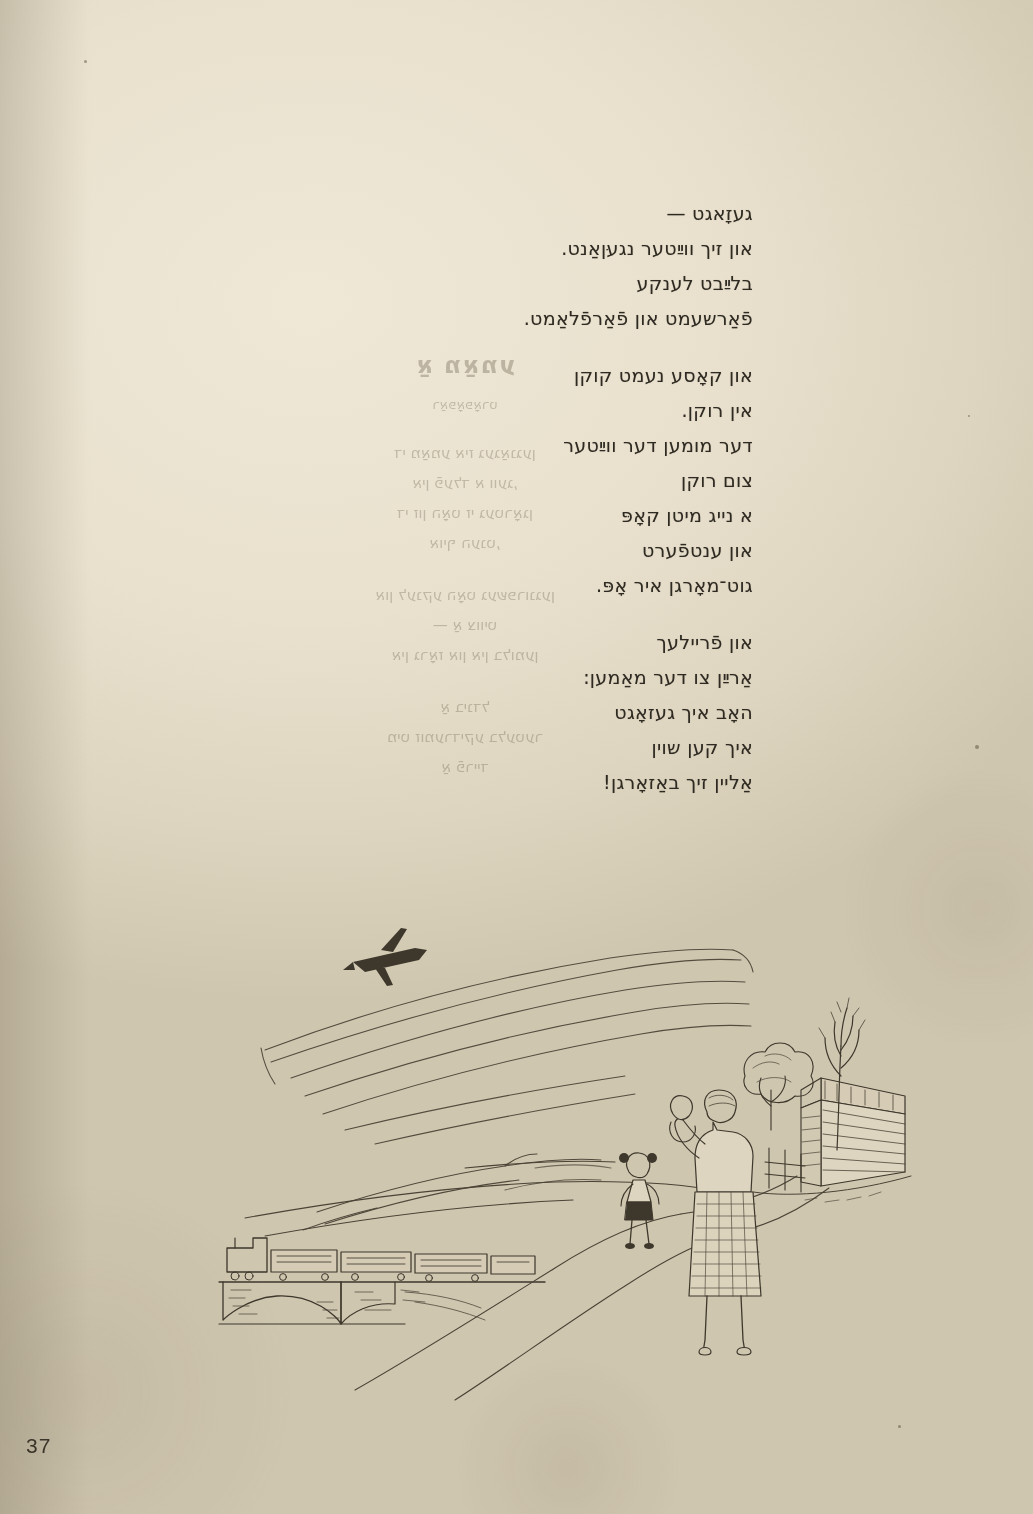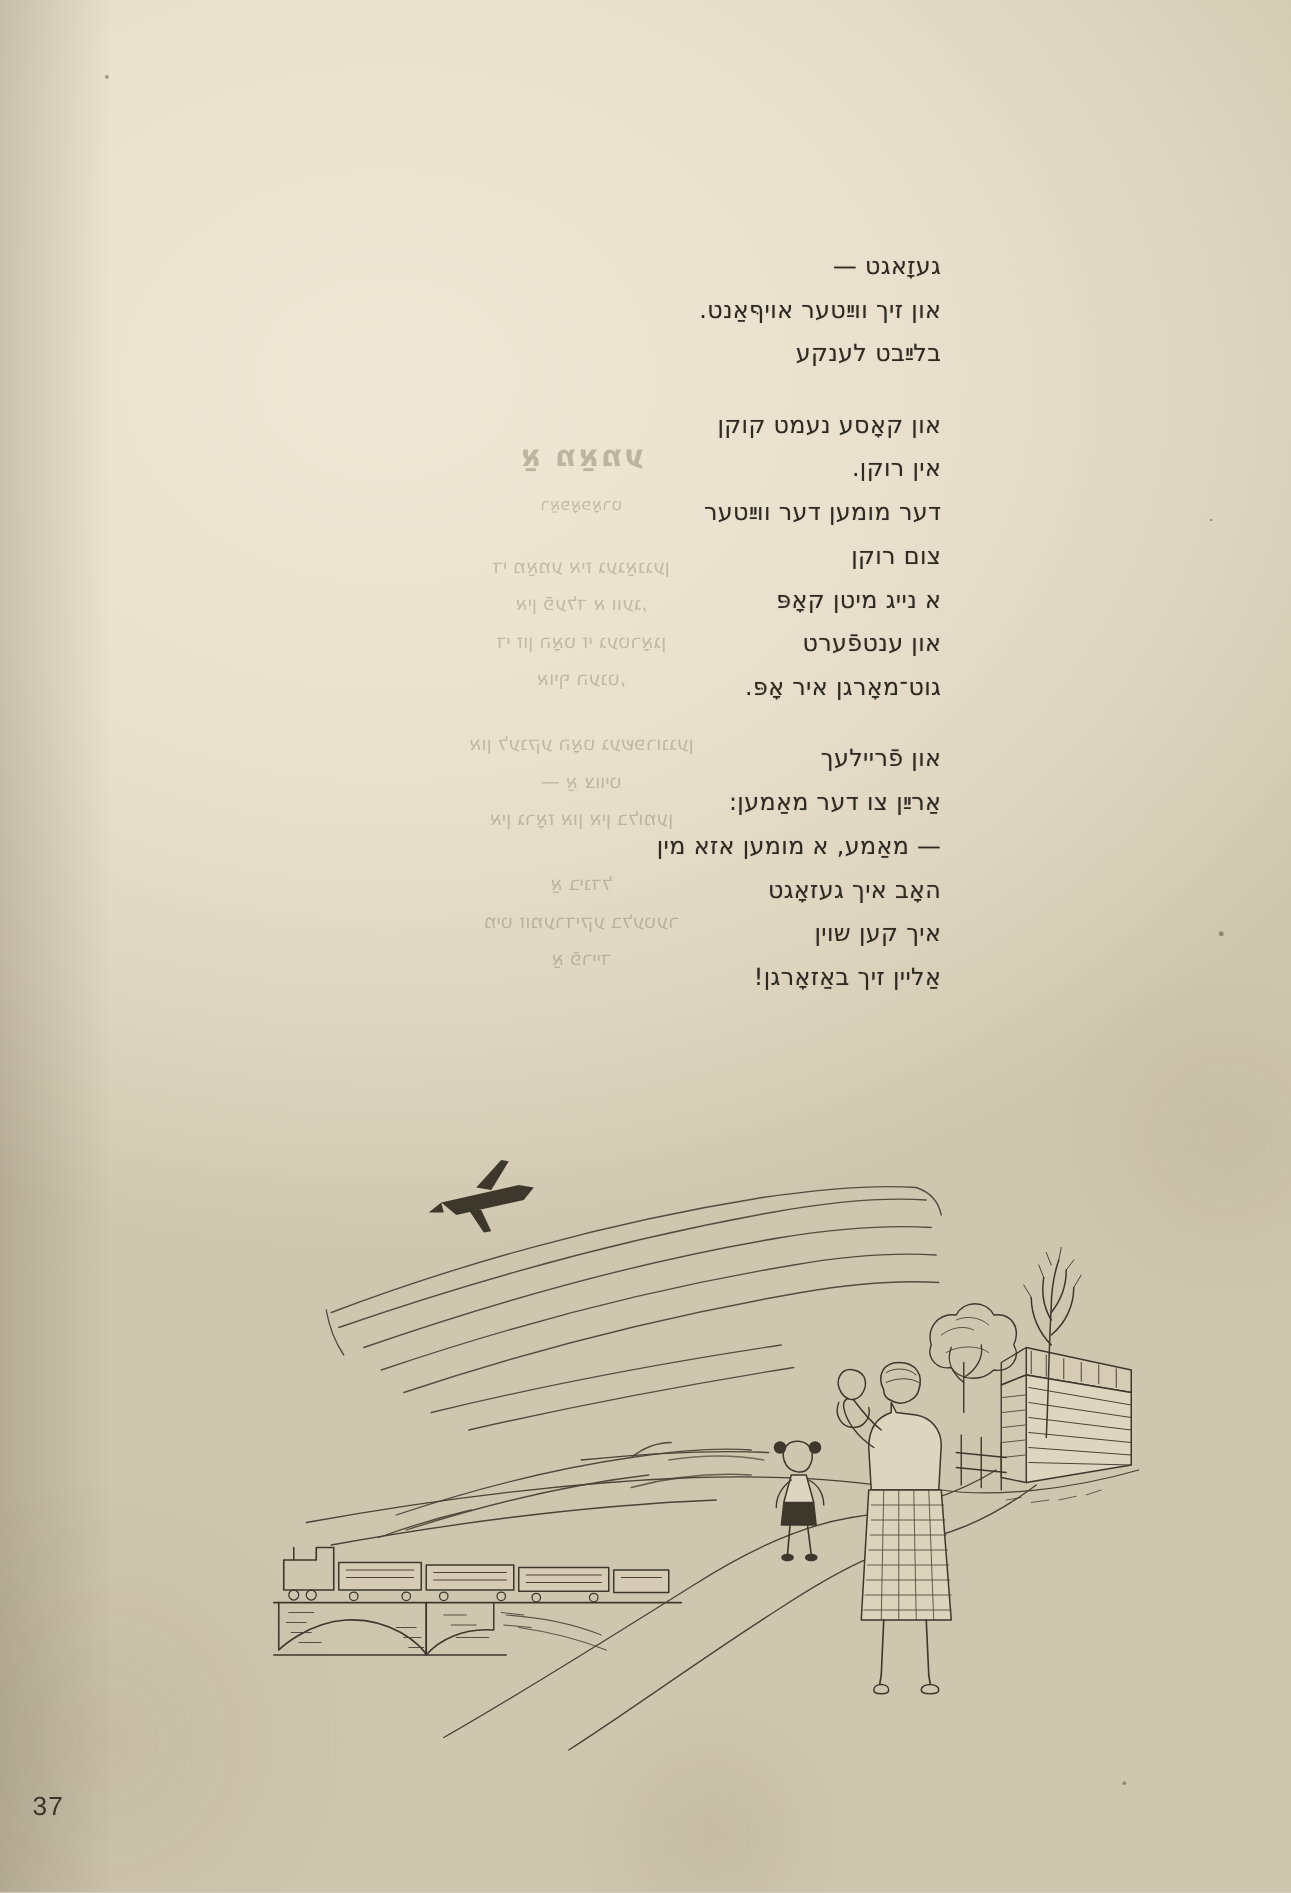--- a/index.html
+++ b/index.html
@@ -147,38 +147,38 @@
       <div>אַ בינדל</div>
       <div>מיט זומערדיקע בלעטער</div>
       <div>אַ פֿרייד</div>
     </div>
   </div>
 
   <div class="poem">
 
     <div class="stanza">
       <div class="line">געזָאגט —</div>
-      <div class="line">און זיך ווײַטער אויףּאַנט.</div>
+      <div class="line">און זיך ווײַטער נגעןּאַנט.</div>
       <div class="line">בלײַבט לענקע</div>
+      <div class="line">פֿאַרשעמט און פֿאַרפֿלאַמט.</div>
     </div>
 
     <div class="stanza">
       <div class="line">און קאָסע נעמט קוקן</div>
       <div class="line">אין רוקן.</div>
       <div class="line">דער מומען דער ווײַטער</div>
       <div class="line">צום רוקן</div>
       <div class="line">א נייג מיטן קאָפּ</div>
       <div class="line">און ענטפֿערט</div>
       <div class="line">גוט־מאָרגן איר אָפּ.</div>
     </div>
 
     <div class="stanza">
       <div class="line">און פֿריילעך</div>
       <div class="line">אַרײַן צו דער מאַמען:</div>
-      <div class="line">— מאַמע, א מומען אזא מין</div>
       <div class="line">האָב איך געזאָגט</div>
       <div class="line">איך קען שוין</div>
       <div class="line">אַליין זיך באַזאָרגן!</div>
     </div>
 
   </div>
 
   <div class="illustration">
     <svg viewBox="0 0 760 520" xmlns="http://www.w3.org/2000/svg" fill="none" stroke="#4a4336" stroke-width="1.2" stroke-linecap="round" stroke-linejoin="round">
 

